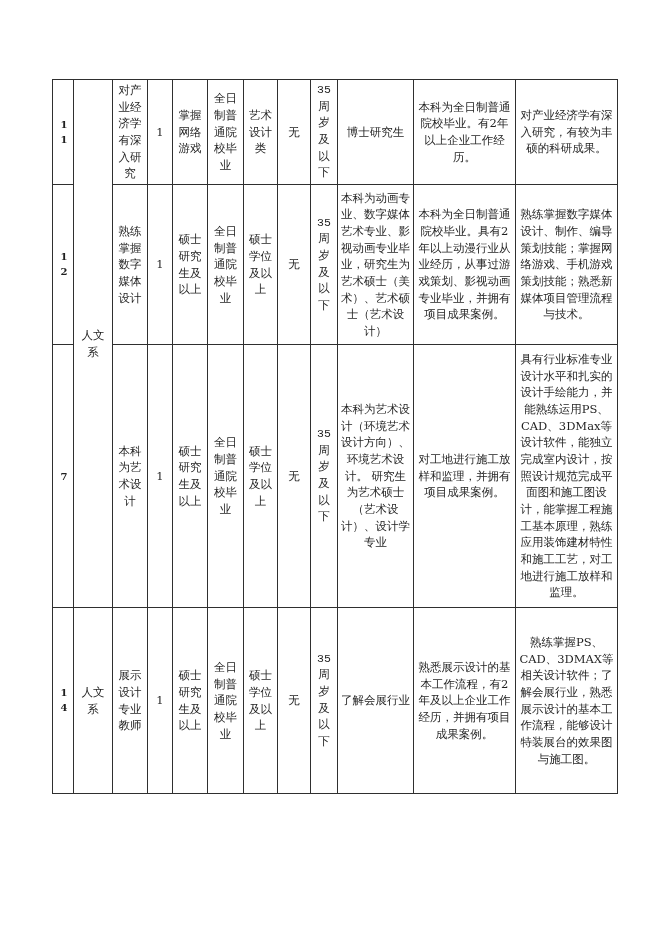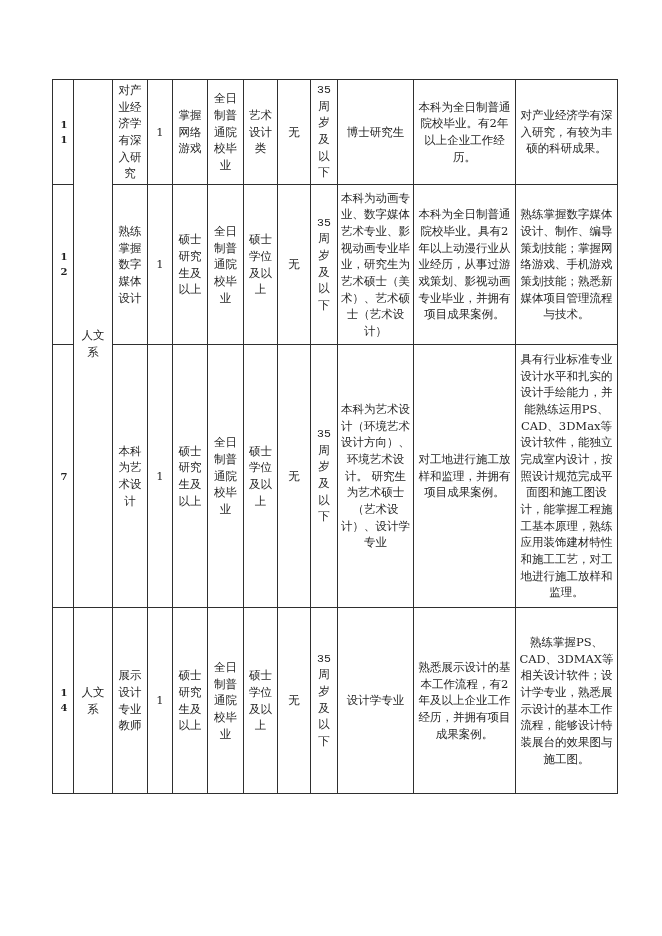--- a/index.html
+++ b/index.html
@@ -126,19 +126,19 @@
       <tr class="rh4">
         <td><span class="num-stack">14</span></td>
         <td>人文系</td>
         <td>展示设计专业教师</td>
         <td>1</td>
         <td>硕士研究生及以上</td>
         <td>全日制普通院校毕业</td>
         <td>硕士学位及以上</td>
         <td>无</td>
         <td class="c-age">35周岁及以下</td>
-        <td class="c-major">设计学专业</td>
+        <td class="c-major">了解会展行业</td>
         <td class="c-wide">熟悉展示设计的基本工作流程，有2年及以上企业工作经历，并拥有项目成果案例。</td>
-        <td class="c-wide">熟练掌握PS、CAD、3DMAX等相关设计软件；设计学专业，熟悉展示设计的基本工作流程，能够设计特装展台的效果图与施工图。</td>
+        <td class="c-wide">熟练掌握PS、CAD、3DMAX等相关设计软件；了解会展行业，熟悉展示设计的基本工作流程，能够设计特装展台的效果图与施工图。</td>
       </tr>
     </tbody>
   </table>
 </div>
 
 </body></html>

